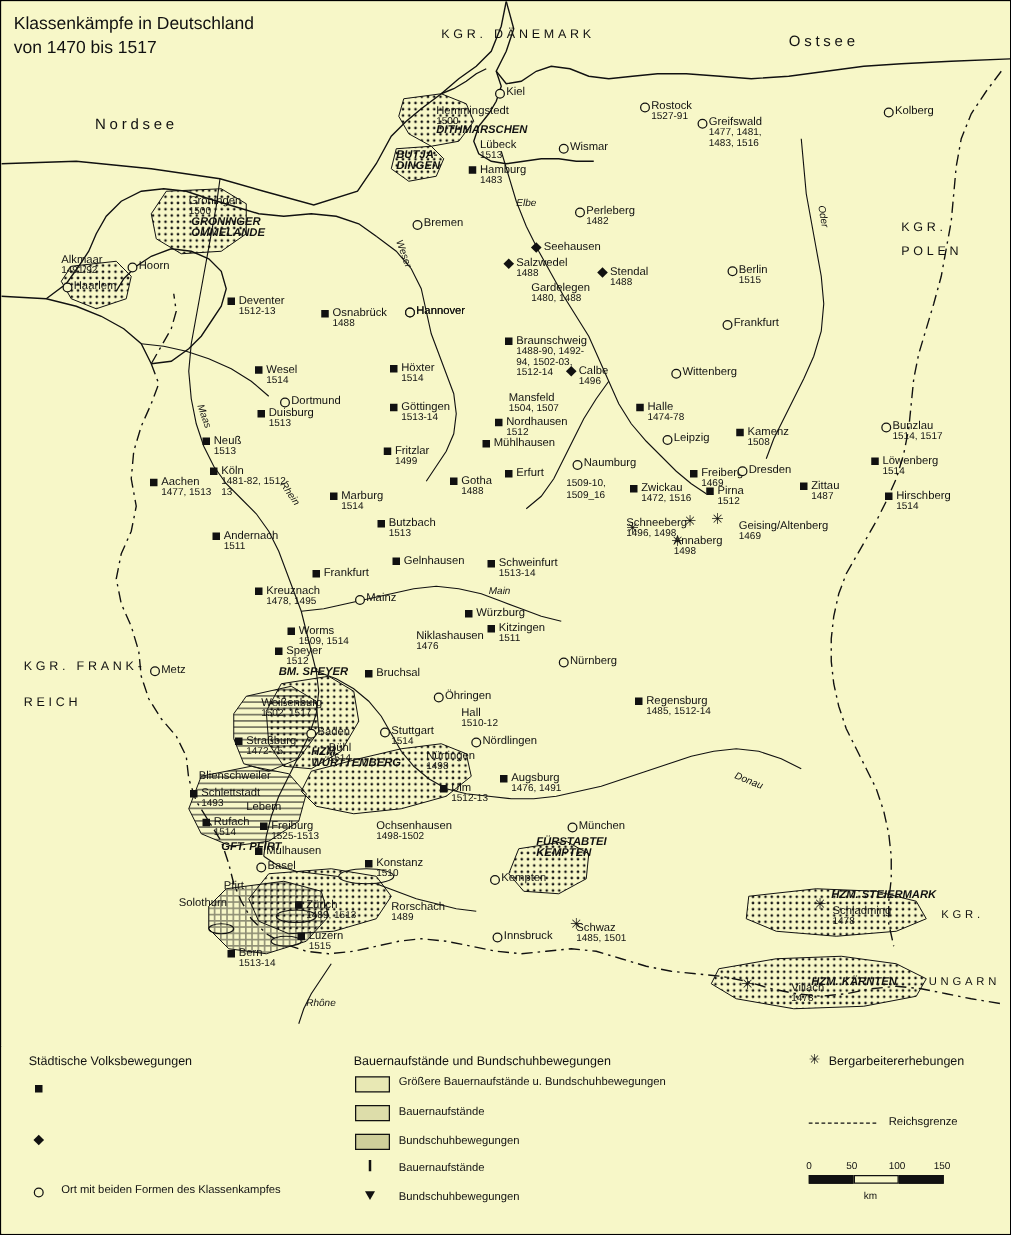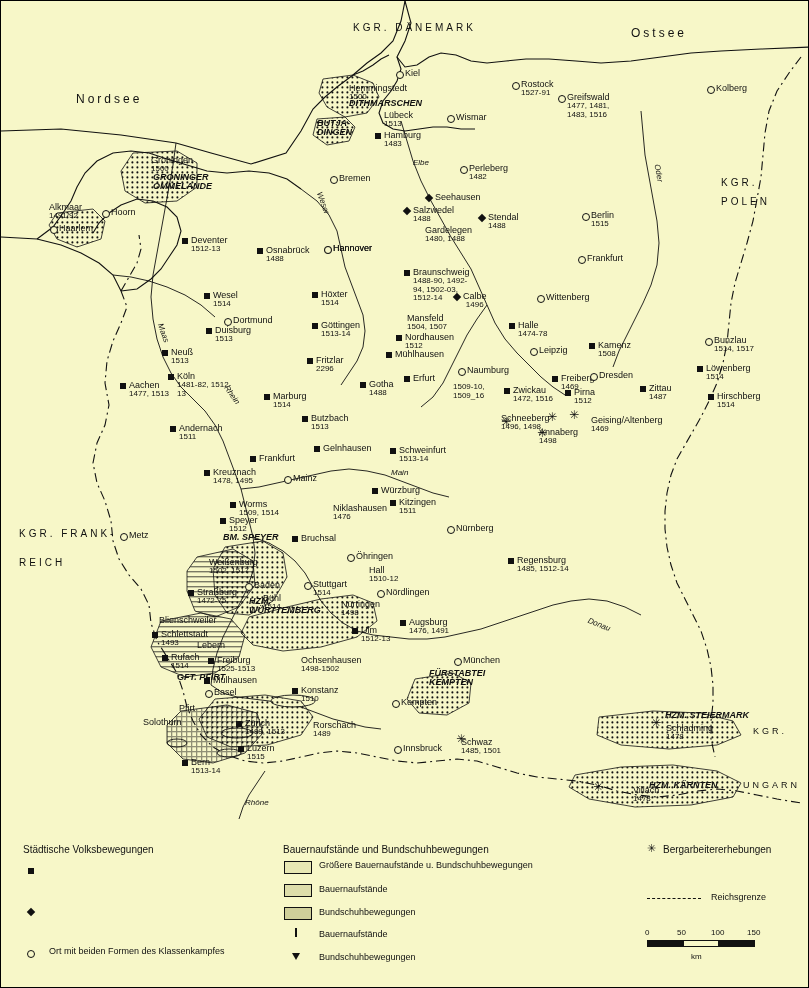--- a/index.html
+++ b/index.html
@@ -119,20 +119,22 @@
       <text x="455" y="742">✳</text>
       <text x="650" y="726">✳</text>
       <text x="592" y="790">✳</text>
       <text x="546" y="420">✳</text>
     </g>
 
     <line x1="0" y1="836" x2="809" y2="836" stroke="#111" stroke-width="1"></line>
   </svg>
 
   <div class="title">
+    <div>Klassenkämpfe in Deutschland</div>
+    <div>von 1470 bis 1517</div>
   </div>
 
   <div class="lbl sp" style="left:75px;top:92px;font-size:12px;">Nordsee</div>
   <div class="lbl sp" style="left:630px;top:26px;font-size:12px;">Ostsee</div>
 
   <div class="lbl sp" style="left:352px;top:22px;font-size:10px;">KGR. DÄNEMARK</div>
   <div class="lbl sp" style="left:720px;top:172px;font-size:10px;width:70px;white-space:normal;line-height:1.9;">KGR. POLEN</div>
   <div class="lbl sp" style="left:18px;top:518px;font-size:10px;width:100px;white-space:normal;line-height:2.9;">KGR. FRANK- REICH</div>
   <div class="lbl sp" style="left:752px;top:726px;font-size:9px;">KGR.</div>
   <div class="lbl sp" style="left:742px;top:780px;font-size:9px;">UNGARN</div>
@@ -198,38 +200,38 @@
       <div class="lbl" style="left: 332px; top: 243px;"><span>Hannover</span></div>
       <div class="sym ci" style="left: 577px; top: 255px;"></div>
       <div class="lbl" style="left: 586px; top: 253px;"><span>Frankfurt</span></div>
       <div class="sym sq" style="left: 403px; top: 269px;"></div>
       <div class="lbl" style="left: 412px; top: 267px;"><span>Braunschweig</span><div class="it" style="font-size: 8px; white-space: normal; max-width: 62px;">1488-90, 1492-94, 1502-03, 1512-14</div></div>
       <div class="sym sq" style="left: 203px; top: 292px;"></div>
       <div class="lbl" style="left: 212px; top: 290px;"><span>Wesel</span><div class="it" style="font-size: 8px; white-space: normal; max-width: 62px;">1514</div></div>
       <div class="sym sq" style="left: 311px; top: 291px;"></div>
       <div class="lbl" style="left: 320px; top: 289px;"><span>Höxter</span><div class="it" style="font-size: 8px; white-space: normal; max-width: 62px;">1514</div></div>
       <div class="sym di" style="left: 453px; top: 293px;"></div>
-      <div class="lbl" style="left: 462px; top: 291px; text-align: center;"><span>Calbe</span><div class="it" style="font-size: 8px; white-space: normal; max-width: 62px;">1496</div></div>
+      <div class="lbl" style="left: 462px; top: 291px;"><span>Calbe</span><div class="it" style="font-size: 8px; white-space: normal; max-width: 62px;">1496</div></div>
       <div class="sym ci" style="left: 536px; top: 294px;"></div>
       <div class="lbl" style="left: 545px; top: 292px;"><span>Wittenberg</span></div>
       <div class="sym ci" style="left: 223px; top: 317px;"></div>
       <div class="lbl" style="left: 232px; top: 315px;"><span>Dortmund</span></div>
       <div class="sym sq" style="left: 311px; top: 322px;"></div>
       <div class="lbl" style="left: 320px; top: 320px;"><span>Göttingen</span><div class="it" style="font-size: 8px; white-space: normal; max-width: 62px;">1513-14</div></div>
       <div class="lbl" style="left: 406px; top: 313px;"><span>Mansfeld</span><div class="it" style="font-size: 8px; white-space: normal; max-width: 62px;">1504, 1507</div></div>
       <div class="sym sq" style="left: 508px; top: 322px;"></div>
       <div class="lbl" style="left: 517px; top: 320px;"><span>Halle</span><div class="it" style="font-size: 8px; white-space: normal; max-width: 62px;">1474-78</div></div>
       <div class="sym sq" style="left: 205px; top: 327px;"></div>
       <div class="lbl" style="left: 214px; top: 325px;"><span>Duisburg</span><div class="it" style="font-size: 8px; white-space: normal; max-width: 62px;">1513</div></div>
       <div class="sym sq" style="left: 395px; top: 334px;"></div>
       <div class="lbl" style="left: 404px; top: 332px;"><span>Nordhausen</span><div class="it" style="font-size: 8px; white-space: normal; max-width: 62px;">1512</div></div>
       <div class="sym sq" style="left: 161px; top: 349px;"></div>
       <div class="lbl" style="left: 170px; top: 347px;"><span>Neuß</span><div class="it" style="font-size: 8px; white-space: normal; max-width: 62px;">1513</div></div>
       <div class="sym sq" style="left: 306px; top: 357px;"></div>
-      <div class="lbl" style="left: 315px; top: 355px;"><span>Fritzlar</span><div class="it" style="font-size: 8px; white-space: normal; max-width: 62px;">2296</div></div>
+      <div class="lbl" style="left: 315px; top: 355px;"><span>Fritzlar</span><div class="it" style="font-size: 8px; white-space: normal; max-width: 62px;">1499</div></div>
       <div class="sym sq" style="left: 385px; top: 351px;"></div>
       <div class="lbl" style="left: 394px; top: 349px;"><span>Mühlhausen</span></div>
       <div class="sym ci" style="left: 529px; top: 347px;"></div>
       <div class="lbl" style="left: 538px; top: 345px;"><span>Leipzig</span></div>
       <div class="sym sq" style="left: 588px; top: 342px;"></div>
       <div class="lbl" style="left: 597px; top: 340px;"><span>Kamenz</span><div class="it" style="font-size: 8px; white-space: normal; max-width: 62px;">1508</div></div>
       <div class="sym ci" style="left: 704px; top: 337px;"></div>
       <div class="lbl" style="left: 713px; top: 335px;"><span>Bunzlau</span><div class="it" style="font-size: 8px; white-space: normal; max-width: 62px;">1514, 1517</div></div>
       <div class="sym sq" style="left: 167px; top: 373px;"></div>
       <div class="lbl" style="left: 176px; top: 371px;"><span>Köln</span><div class="it" style="font-size: 8px; white-space: normal; max-width: 62px;">1481-82, 1512-13</div></div>

